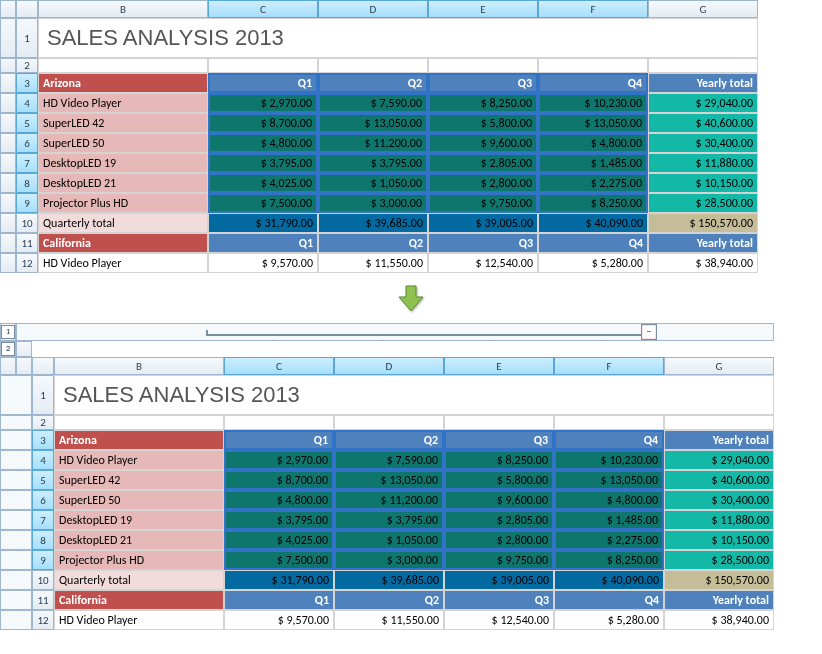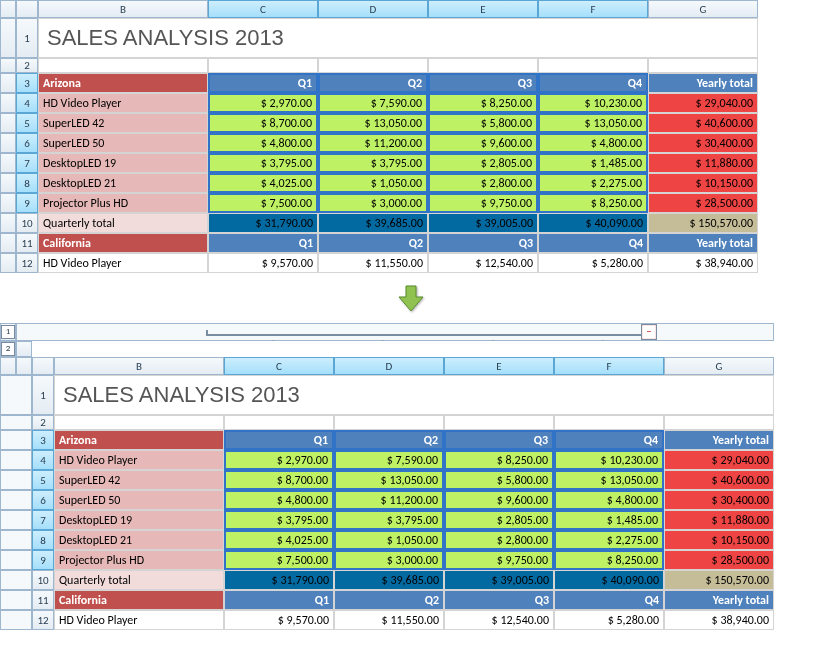--- a/index.html
+++ b/index.html
@@ -20,22 +20,22 @@
   .cell.right{justify-content:flex-end}
   .title{grid-column:3 / span 6;font-family:'Segoe UI Light','Segoe UI',Arial,sans-serif;font-size:22px;font-weight:300;color:#555;padding:6px 8px;background:#fff;border:1px solid #d4d4d4;box-sizing:border-box;min-height:40px;display:flex;align-items:center}
   .title.with-outline{grid-column:4 / span 6}
   .region-hdr{background:#c0504d;color:#fff;font-weight:bold}
   .q-hdr{background:#4f81bd;color:#fff;font-weight:bold;justify-content:flex-end}
   .yt-hdr{background:#4f81bd;color:#fff;font-weight:bold;justify-content:flex-end}
   .prod{background:#e6b8b7}
   .qtotal-label{background:#f2dcdb}
   .qtotal-val{background:#0369a1;justify-content:flex-end}
   .qtotal-yt{background:#c4bd97;justify-content:flex-end;font-weight:normal}
-  .yt-cell{background:#ef4444;justify-content:flex-end}
-  .sel-blue{background:#bef264}
+  .yt-cell{background:#14b8a6;justify-content:flex-end}
+  .sel-blue{background:#0f766e}
   .sel-region{border:2px solid #3173c6 !important}
   .sel-region.top{border-bottom-width:1px}
   .sel-region.mid{border-top-width:1px;border-bottom-width:1px}
   .sel-region.bot{border-top-width:1px}
   .arrow{display:flex;justify-content:center;align-items:center;height:50px}
   .arrow svg{filter:drop-shadow(1px 1px 1px rgba(0,0,0,.3))}
   .r40{min-height:40px}
   .r13{min-height:13px}
 </style>
 </head>

